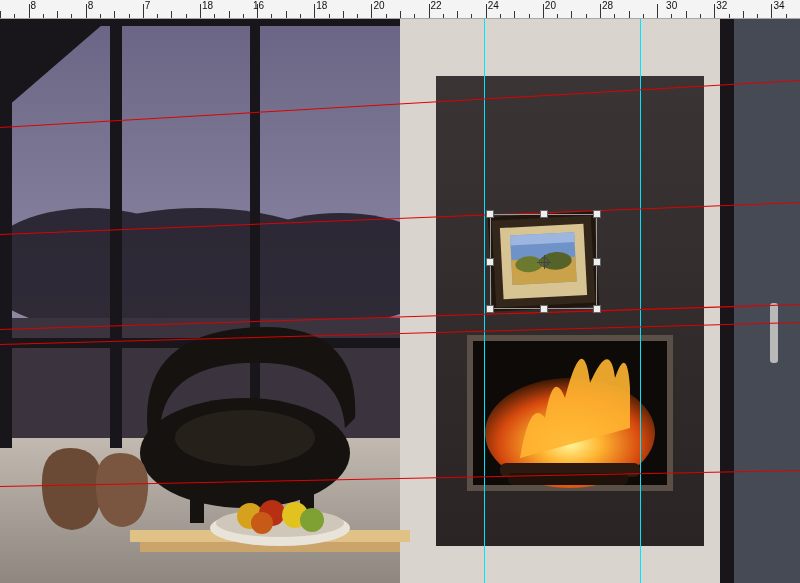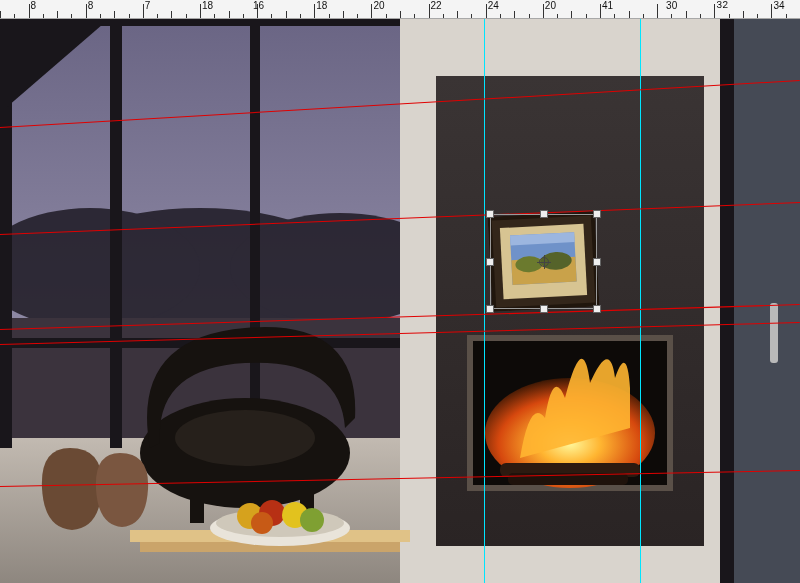--- a/index.html
+++ b/index.html
@@ -83,31 +83,31 @@
       <div class="label" style="left: 485.69px;">24</div>
       <div class="tick sub" style="left: 499.975px;"></div>
       <div class="tick minor" style="left: 514.26px;"></div>
       <div class="tick sub" style="left: 528.545px;"></div>
       <div class="tick major" style="left: 542.83px;"></div>
       <div class="label" style="left: 542.83px;">20</div>
       <div class="tick sub" style="left: 557.115px;"></div>
       <div class="tick minor" style="left: 571.4px;"></div>
       <div class="tick sub" style="left: 585.685px;"></div>
       <div class="tick major" style="left: 599.97px;"></div>
-      <div class="label" style="left: 599.97px;">41</div>
+      <div class="label" style="left: 599.97px;">28</div>
       <div class="tick sub" style="left: 614.255px;"></div>
       <div class="tick minor" style="left: 628.54px;"></div>
       <div class="tick sub" style="left: 642.825px;"></div>
       <div class="tick major" style="left: 657.11px;"></div>
       <div class="label" style="left: 657.11px; padding-left: 7px;">30</div>
       <div class="tick sub" style="left: 671.395px;"></div>
       <div class="tick minor" style="left: 685.68px;"></div>
       <div class="tick sub" style="left: 699.965px;"></div>
       <div class="tick major" style="left: 714.25px;"></div>
-      <div class="label" style="left: 714.25px; font-family: Liberation Mono, monospace;">32</div>
+      <div class="label" style="left: 714.25px;">32</div>
       <div class="tick sub" style="left: 728.535px;"></div>
       <div class="tick minor" style="left: 742.82px;"></div>
       <div class="tick sub" style="left: 757.105px;"></div>
       <div class="tick major" style="left: 771.39px;"></div>
       <div class="label" style="left: 771.39px; text-align: right;">34</div>
       <div class="tick sub" style="left: 785.675px;"></div>
       <div class="tick minor" style="left: 799.96px;"></div>
     </div>
 
   <div class="canvas">

